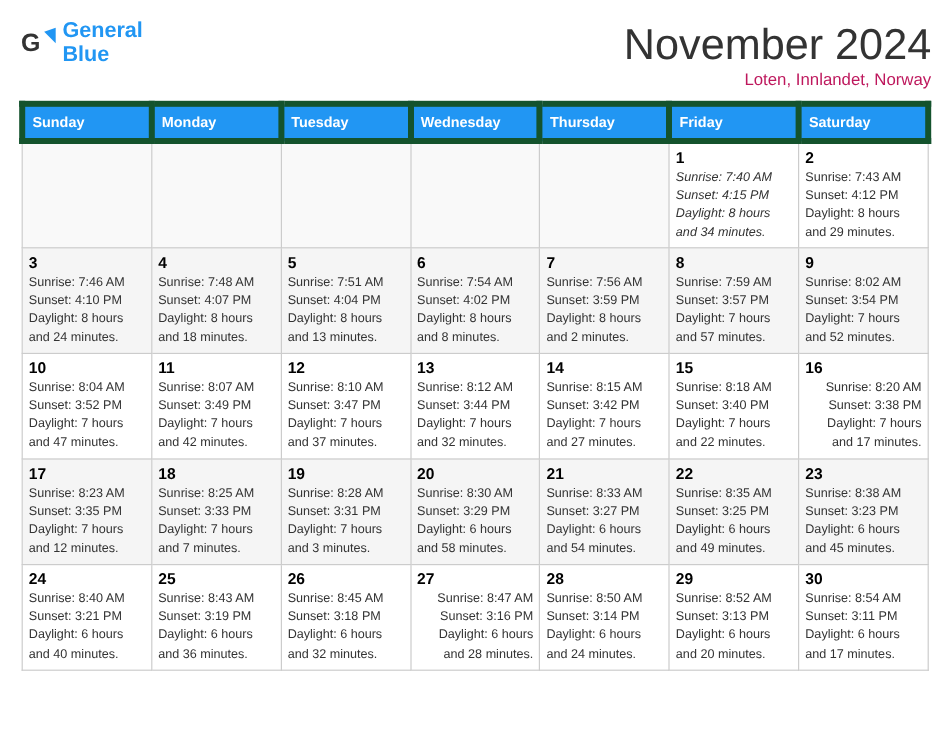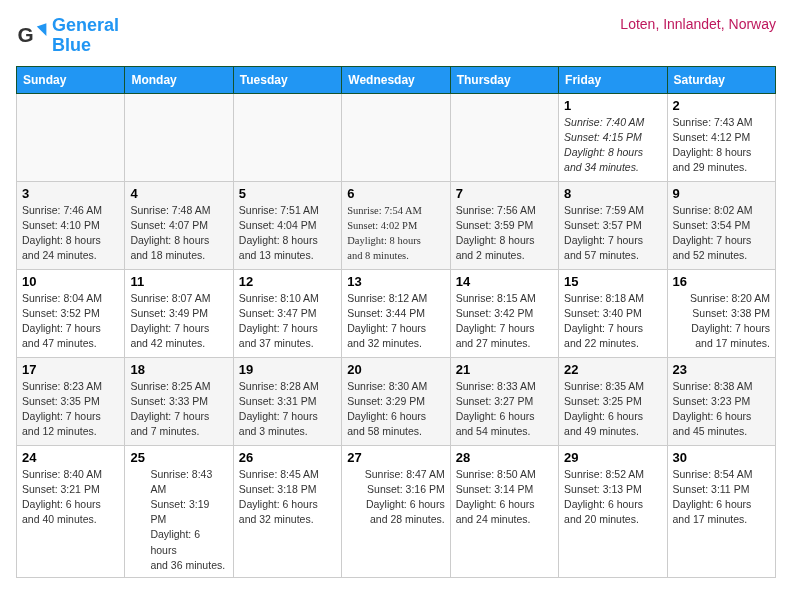--- a/index.html
+++ b/index.html
@@ -51,21 +51,21 @@
       border-collapse: collapse;
       font-size: 11px;
     }
     .calendar-table th {
       background: #2196F3;
       color: #fff;
       text-align: left;
       padding: 6px 6px;
       font-size: 12px;
       font-weight: bold;
-      border: 1px solid #14532d;
+      border: 5px solid #14532d;
     }
     .calendar-table td {
       border: 1px solid #ccc;
       vertical-align: top;
       padding: 4px 5px;
       height: 88px;
       width: 14.28%;
       background: #fff;
     }
     .calendar-table td.empty {
@@ -94,20 +94,21 @@
     <svg class="logo-icon" viewBox="0 0 40 40">
       <text x="2" y="28" font-size="26" font-weight="bold" fill="#333">G</text>
       <polygon points="26,8 38,4 38,20" fill="#2196F3"></polygon>
     </svg>
     <div class="logo-text">
       <div><span>General</span></div>
       <div><span style="color:#2196F3">Blue</span></div>
     </div>
   </div>
   <div class="title-block">
+    <div class="month-year">November 2024</div>
     <div class="location">Loten, Innlandet, Norway</div>
   </div>
 </div>
 
 <table class="calendar-table">
   <thead>
     <tr>
     <th>Sunday</th>
         <th>Monday</th>
         <th>Tuesday</th>
@@ -156,21 +157,21 @@
         </td>
         <td>
           <div class="day-number">5</div>
           <div class="day-info" style="white-space: pre-line;">Sunrise: 7:51 AM
 Sunset: 4:04 PM
 Daylight: 8 hours
 and 13 minutes.</div>
         </td>
         <td>
           <div class="day-number">6</div>
-          <div class="day-info" style="white-space: pre-line; font-family: Liberation Serif, serif;">Sunrise: 7:54 AM
+          <div class="day-info" style="white-space: pre-line;">Sunrise: 7:54 AM
 Sunset: 4:02 PM
 Daylight: 8 hours
 and 8 minutes.</div>
         </td>
         <td>
           <div class="day-number">7</div>
           <div class="day-info" style="white-space: pre-line;">Sunrise: 7:56 AM
 Sunset: 3:59 PM
 Daylight: 8 hours
 and 2 minutes.</div>
@@ -295,21 +296,21 @@
       <tr>
         <td>
           <div class="day-number">24</div>
           <div class="day-info" style="white-space: pre-line;">Sunrise: 8:40 AM
 Sunset: 3:21 PM
 Daylight: 6 hours
 and 40 minutes.</div>
         </td>
         <td>
           <div class="day-number">25</div>
-          <div class="day-info" style="white-space: pre-line; margin-left: 20px;">Sunrise: 8:43 AM
+          <div class="day-info" style="white-space: pre-line;">Sunrise: 8:43 AM
 Sunset: 3:19 PM
 Daylight: 6 hours
 and 36 minutes.</div>
         </td>
         <td>
           <div class="day-number">26</div>
           <div class="day-info" style="white-space: pre-line;">Sunrise: 8:45 AM
 Sunset: 3:18 PM
 Daylight: 6 hours
 and 32 minutes.</div>

